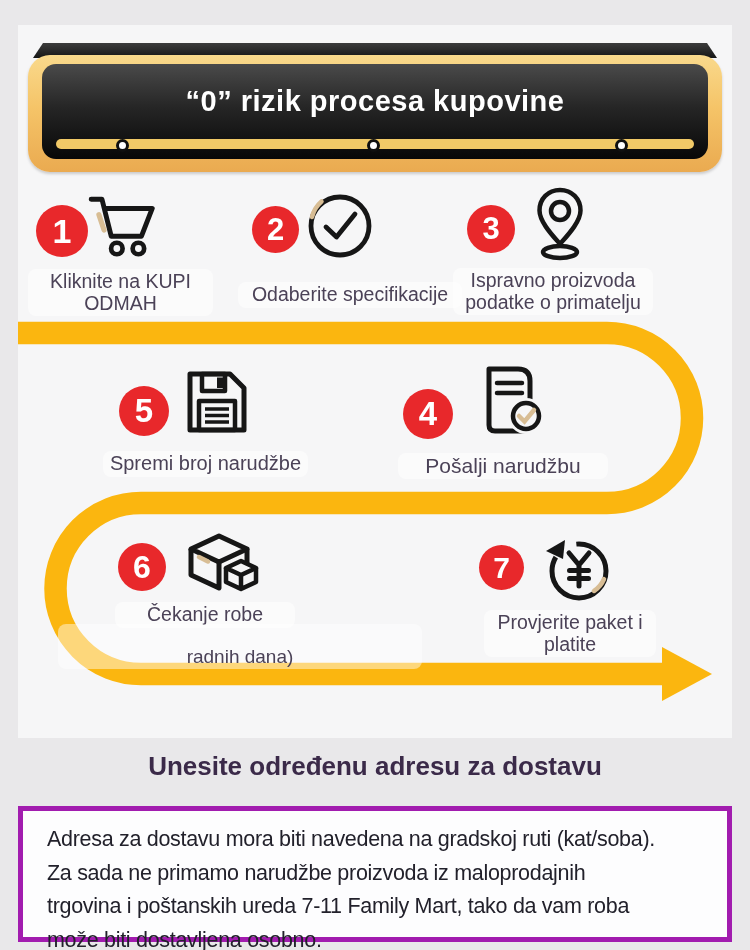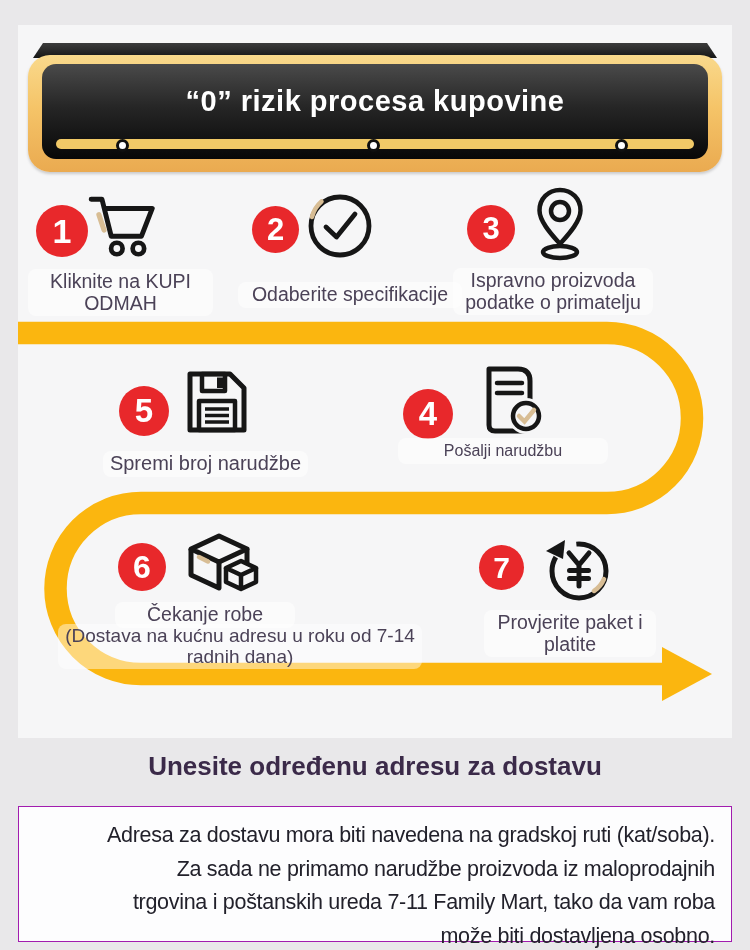--- a/index.html
+++ b/index.html
@@ -81,34 +81,34 @@
   .lbl {
     position:absolute; text-align:center;
     color:var(--step-text,#4b4257);
     font-size:19.5px; line-height:21.5px;
     background:rgba(255,255,255,.55); border-radius:8px; padding:2px 0;
   }
   .l1 { left:28px;  top:269px; width:185px; }
   .l2 { left:238px; top:282px; width:224px; }
   .l3 { left:453px; top:268px; width:200px; }
   .l5 { left:103px; top:451px; width:205px; font-size:20px; }
-  .l4 { left:398px; top:438px; width:210px; font-size:16px; }
+  .l4 { left:398px; top:453px; width:210px; font-size:21px; }
   .l6 { left:115px; top:602px; width:180px; }
   .l6sub { left:58px; top:624px; width:364px; font-size:19px; line-height:20.5px; background:rgba(255,255,255,.45); }
   .l7 { left:484px; top:610px; width:172px; }
 
   
   .heading {
     position:absolute; left:0; top:751px; width:750px;
     text-align:center; font-size:26px; font-weight:bold;
     color:var(--heading-purple,#3b2a49);
   }
   .info-box {
     position:absolute; left:18px; top:806px; width:714px; height:136px;
-    background:#fdfdfe; border:1px solid #a21caf; box-sizing:border-box;text-align:right;
+    background:#fdfdfe; border:5px solid #a21caf; box-sizing:border-box;
   }
   .info-text {
     position:absolute; left:24px; top:12px; right:16px;
     color:var(--body-text,#22212b);
     font-size:21.5px; line-height:33.5px; letter-spacing:-0.3px; white-space:nowrap;
   }
 </style>
 </head>
 <body>
 
@@ -205,21 +205,21 @@
   <div class="lbl l5">
     <span>Spremi broj narudžbe</span>
   </div>
   <div class="lbl l4">
     <span>Pošalji narudžbu</span>
   </div>
   <div class="lbl l6">
     <span>Čekanje robe</span>
   </div>
   <div class="lbl l6sub">
-    <span>(Dostava na kućnu adresu u roku od 7-14</span><br>
+    <br>
     <span>radnih dana)</span>
   </div>
   <div class="lbl l7">
     <span>Provjerite paket i</span><br>
     <span>platite</span>
   </div>
 
   <div class="heading">Unesite određenu adresu za dostavu</div>
   <div class="info-box">
     <div class="info-text">

